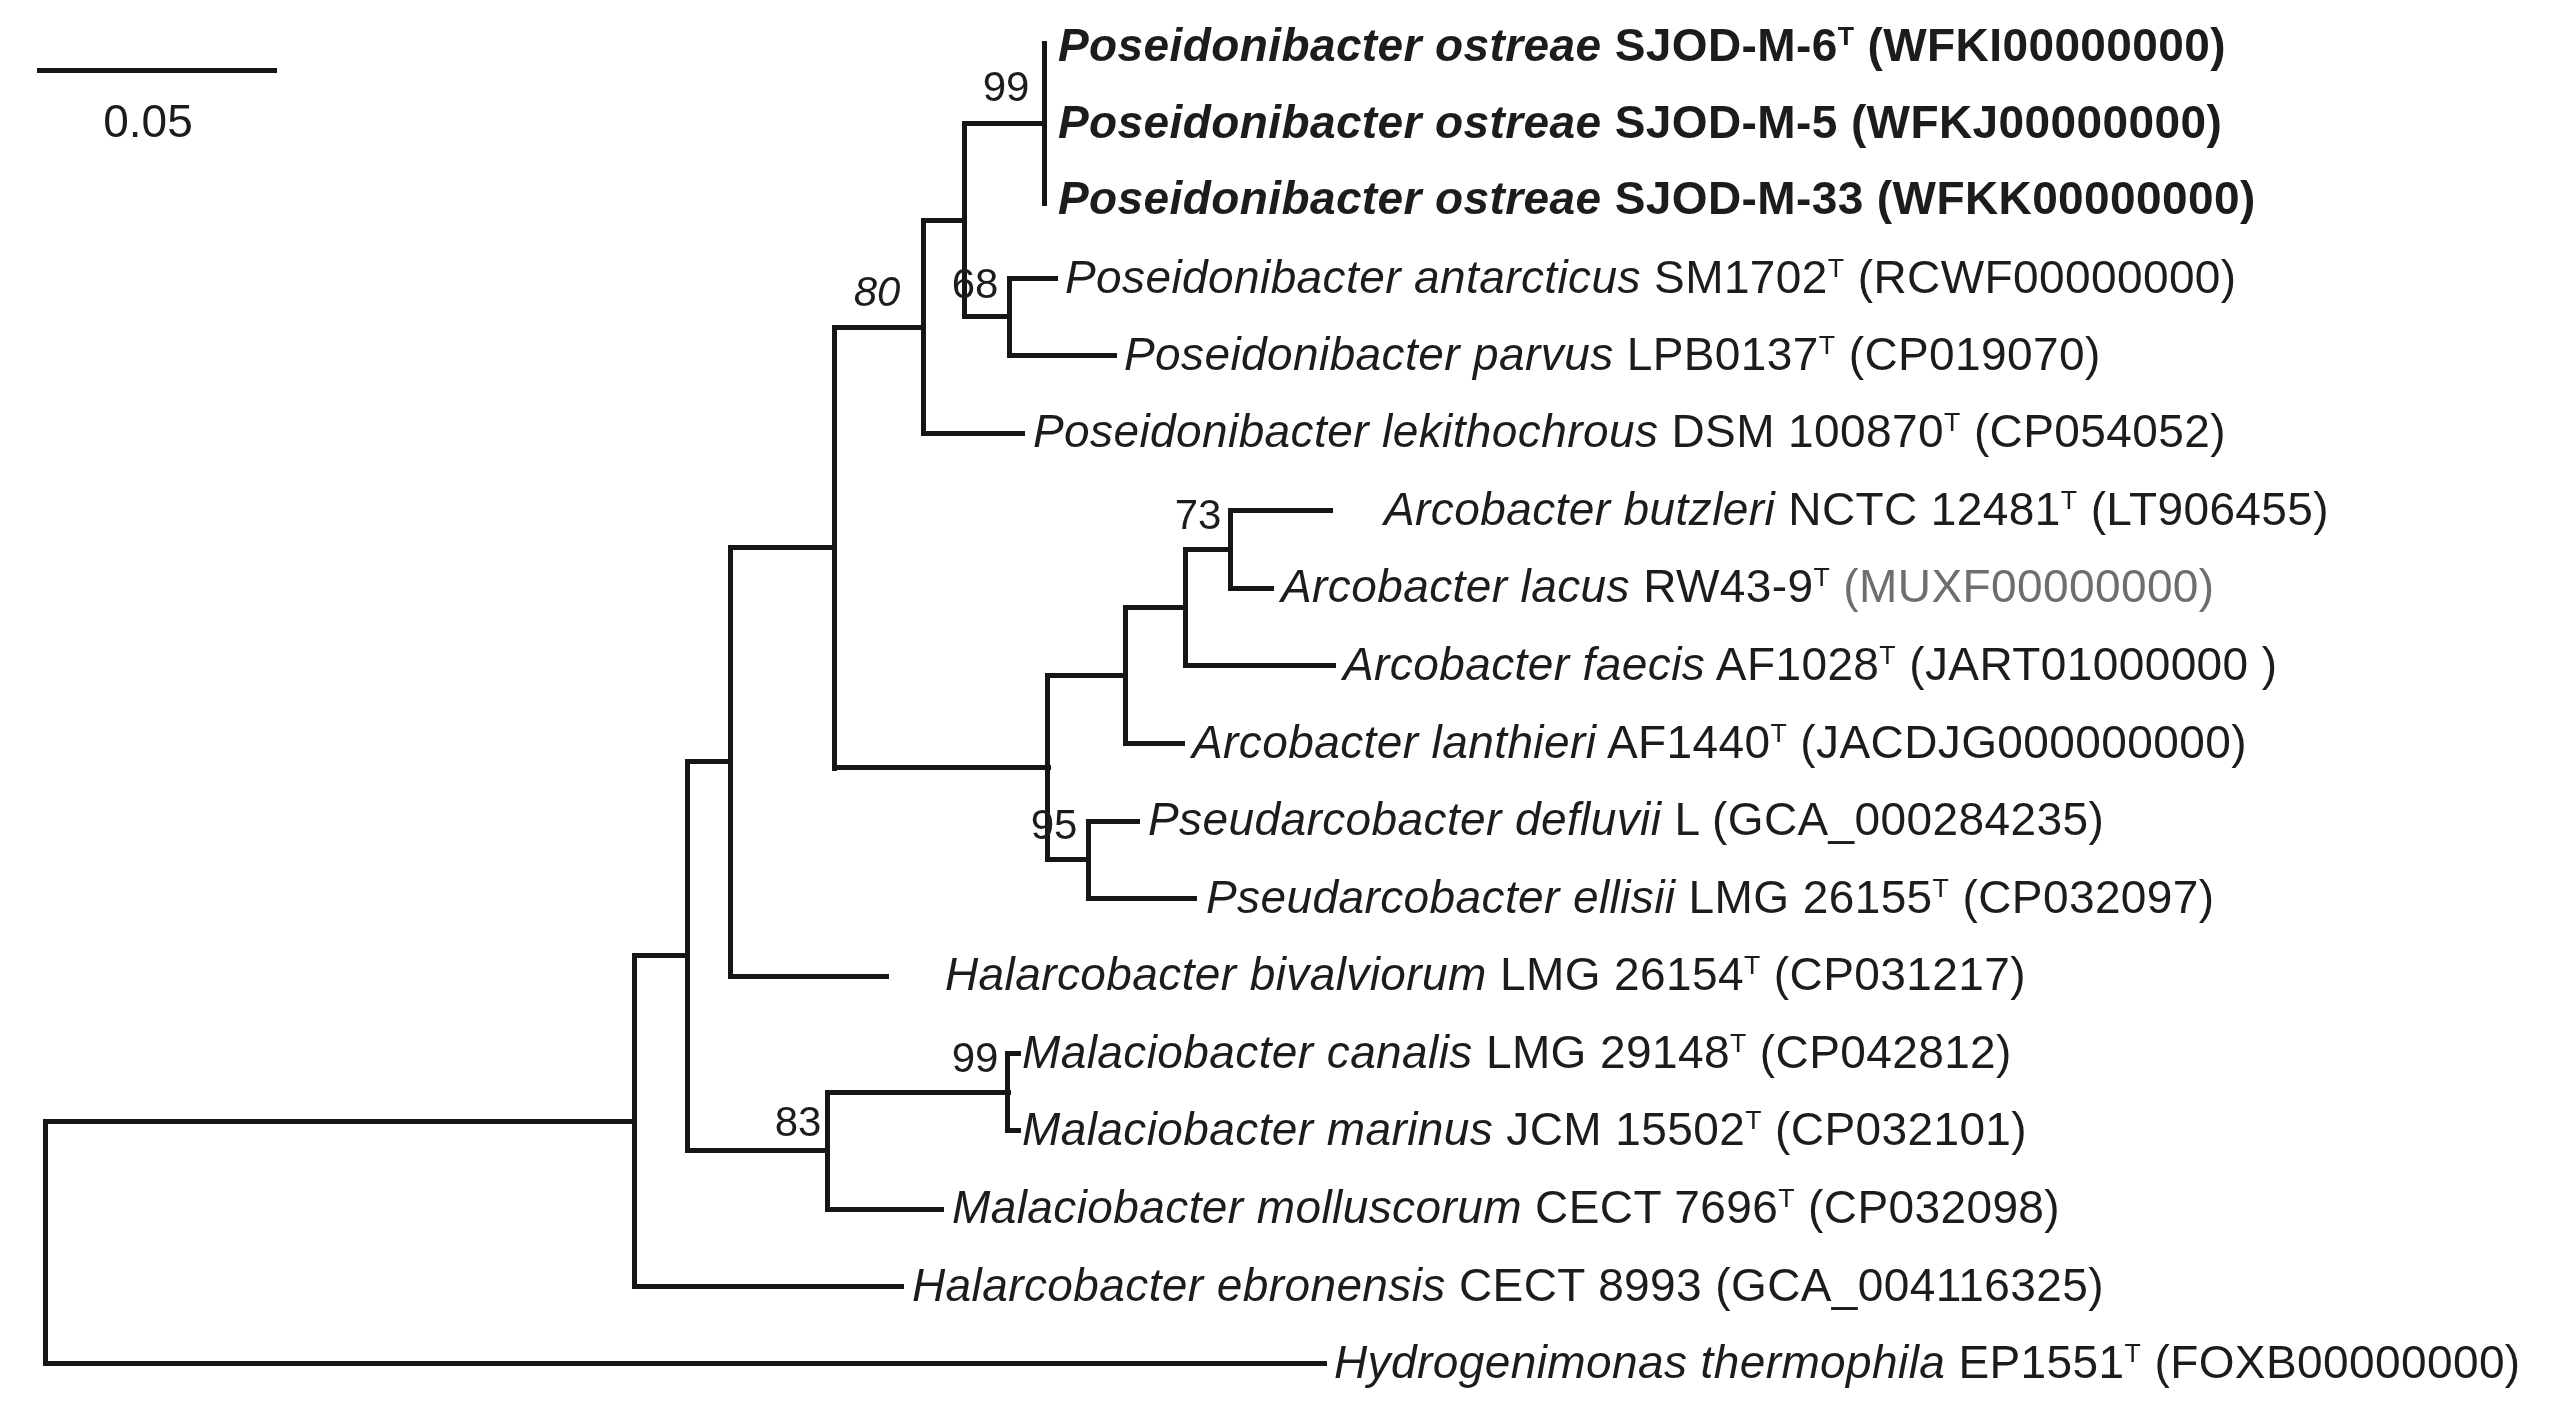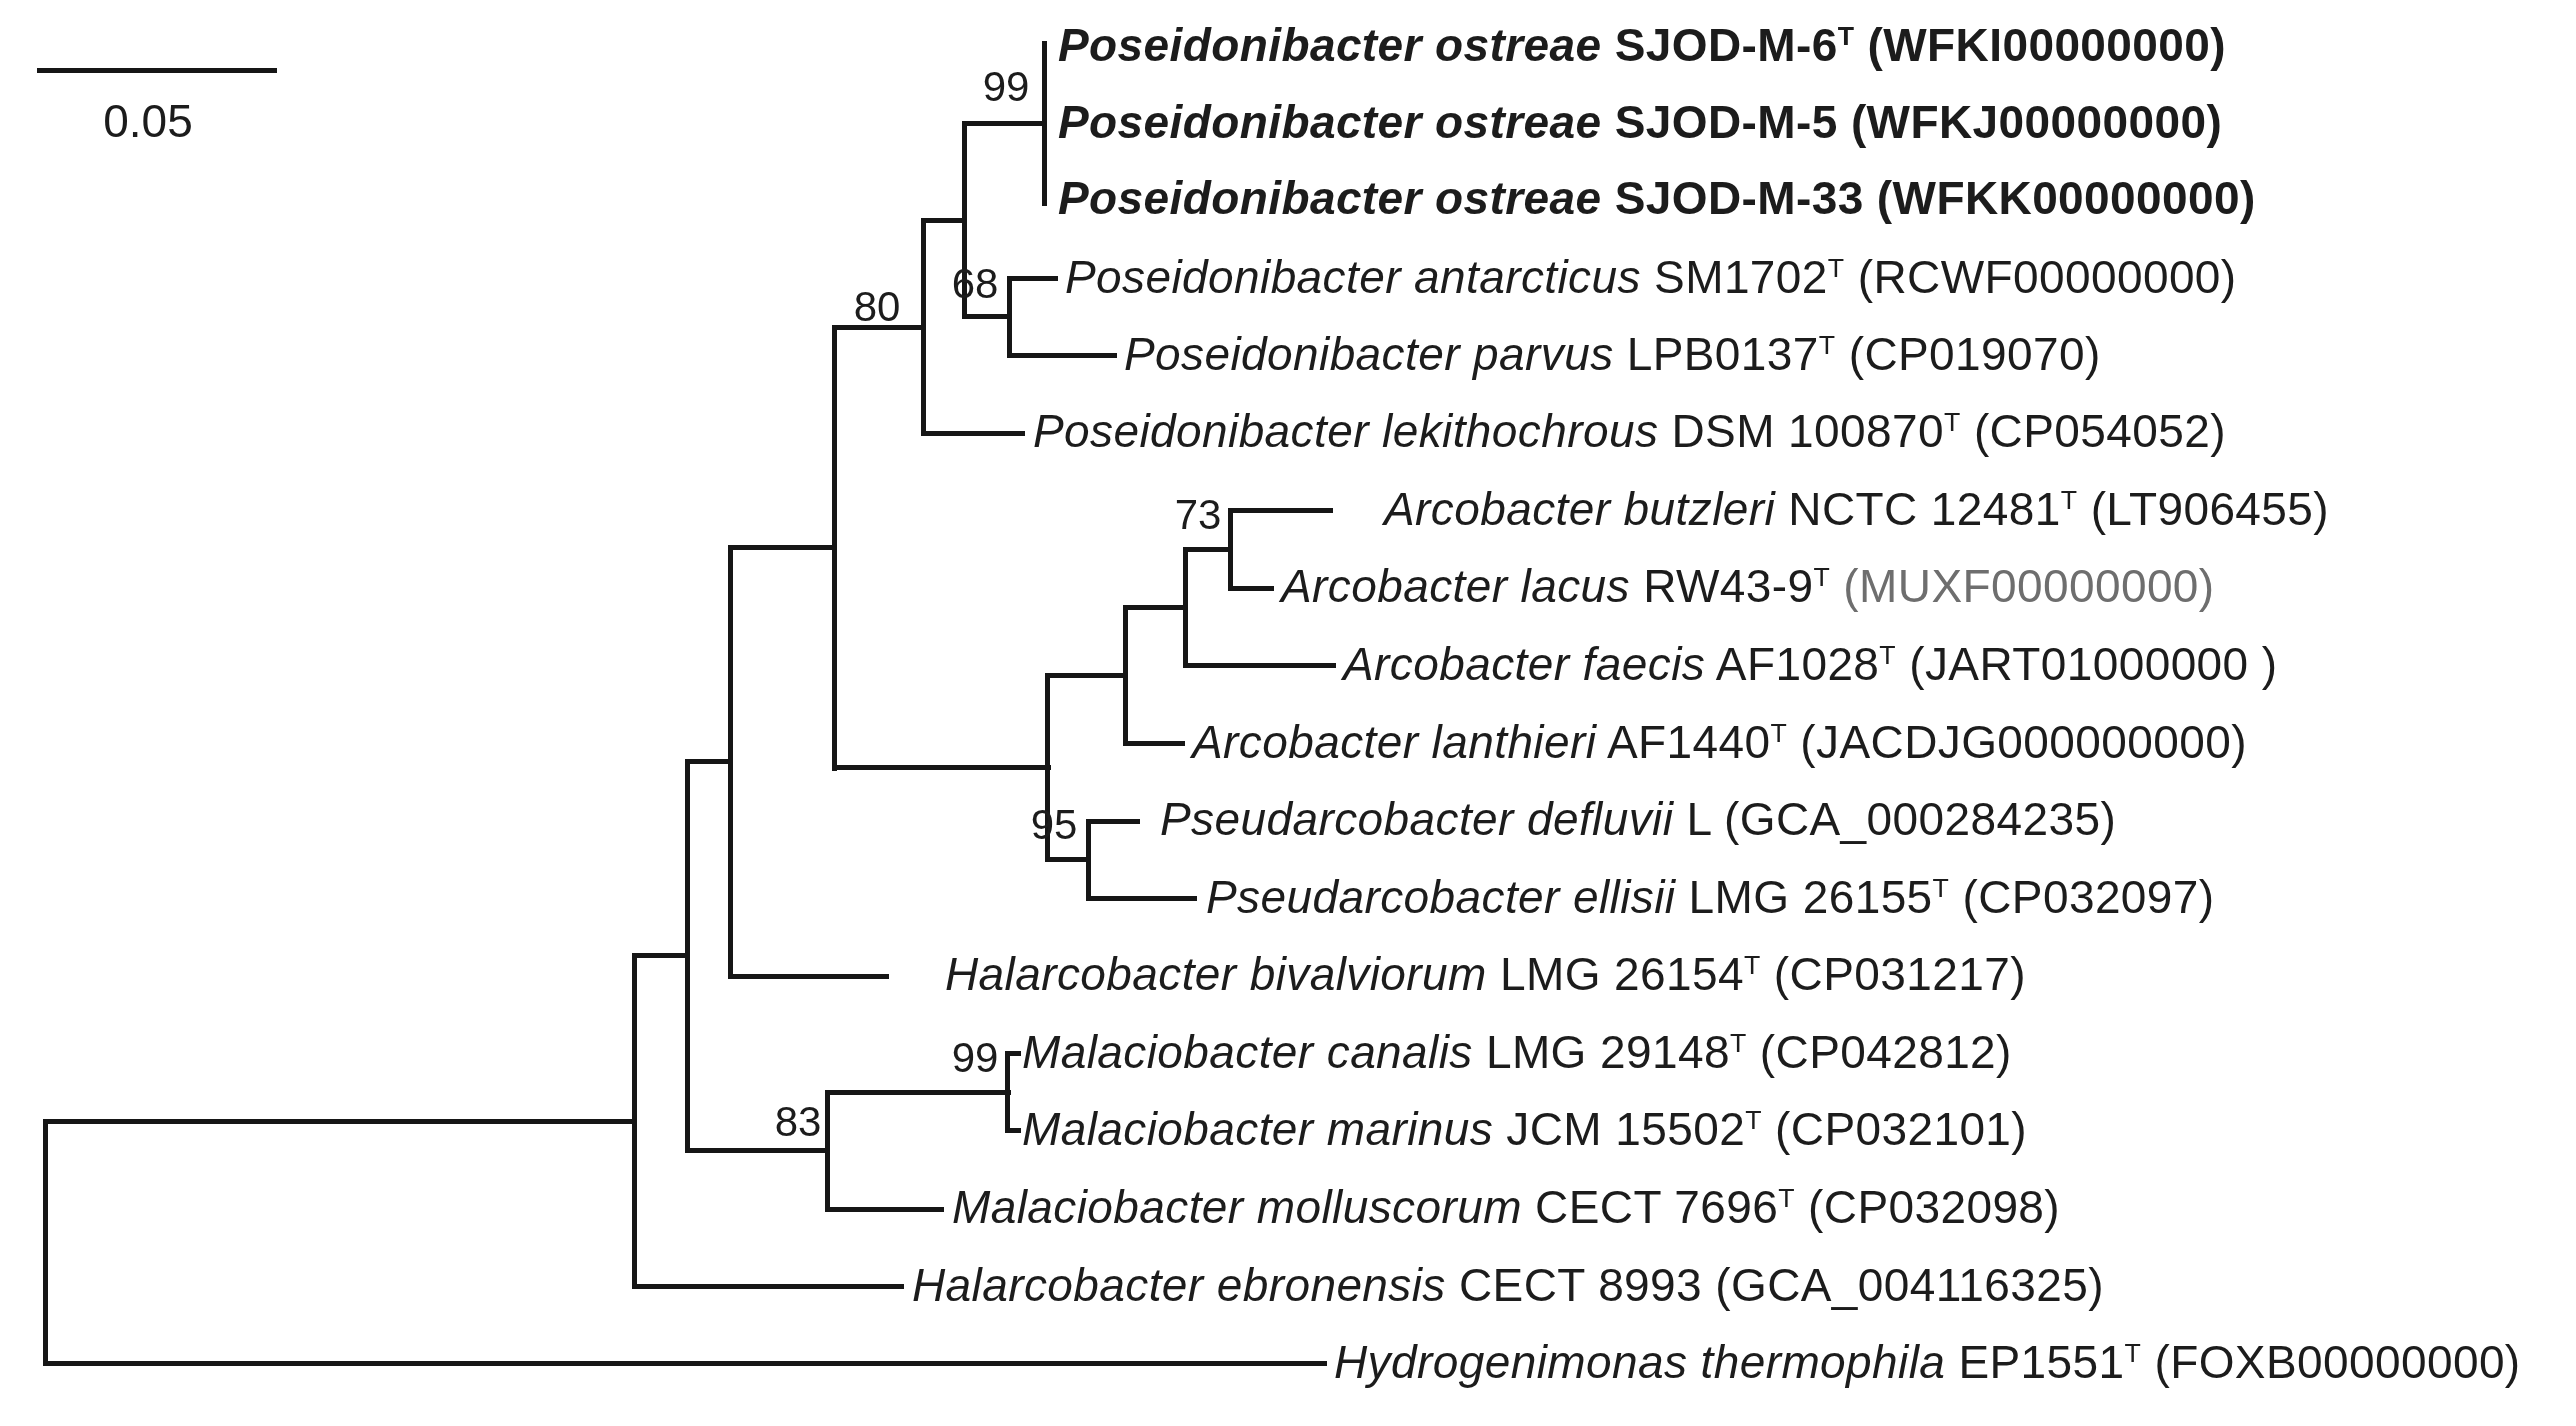--- a/index.html
+++ b/index.html
@@ -109,30 +109,30 @@
       <div class="taxon bold" style="left: 1058px; top: 47px;"><span class="species">Poseidonibacter ostreae</span> SJOD-M-6<sup>T</sup><span class="acc"> (WFKI00000000)</span></div>
       <div class="taxon bold" style="left: 1058px; top: 124px;"><span class="species">Poseidonibacter ostreae</span> SJOD-M-5<span class="acc"> (WFKJ00000000)</span></div>
       <div class="taxon bold" style="left: 1058px; top: 200px;"><span class="species">Poseidonibacter ostreae</span> SJOD-M-33<span class="acc"> (WFKK00000000)</span></div>
       <div class="taxon" style="left: 1065px; top: 279px;"><span class="species">Poseidonibacter antarcticus</span> SM1702<sup>T</sup><span class="acc"> (RCWF00000000)</span></div>
       <div class="taxon" style="left: 1124px; top: 356px;"><span class="species">Poseidonibacter parvus</span> LPB0137<sup>T</sup><span class="acc"> (CP019070)</span></div>
       <div class="taxon" style="left: 1033px; top: 433px;"><span class="species">Poseidonibacter lekithochrous</span> DSM 100870<sup>T</sup><span class="acc"> (CP054052)</span></div>
       <div class="taxon" style="left: 1340px; top: 511px; margin-left: 44px;"><span class="species">Arcobacter butzleri</span> NCTC 12481<sup>T</sup><span class="acc"> (LT906455)</span></div>
       <div class="taxon" style="left: 1281px; top: 588px;"><span class="species">Arcobacter lacus</span> RW43-9<sup>T</sup><span class="acc gray"> (MUXF00000000)</span></div>
       <div class="taxon" style="left: 1343px; top: 666px;"><span class="species">Arcobacter faecis</span> AF1028<sup>T</sup><span class="acc"> (JART01000000 )</span></div>
       <div class="taxon" style="left: 1192px; top: 744px;"><span class="species">Arcobacter lanthieri</span> AF1440<sup>T</sup><span class="acc"> (JACDJG000000000)</span></div>
-      <div class="taxon" style="left: 1148px; top: 821px; margin-left: 12px;"><span class="species">Pseudarcobacter defluvii</span> L<span class="acc"> (GCA_000284235)</span></div>
+      <div class="taxon" style="left: 1148px; top: 821px;"><span class="species">Pseudarcobacter defluvii</span> L<span class="acc"> (GCA_000284235)</span></div>
       <div class="taxon" style="left: 1206px; top: 899px;"><span class="species">Pseudarcobacter ellisii</span> LMG 26155<sup>T</sup><span class="acc"> (CP032097)</span></div>
       <div class="taxon" style="left: 897px; top: 976px; margin-left: 48px;"><span class="species">Halarcobacter bivalviorum</span> LMG 26154<sup>T</sup><span class="acc"> (CP031217)</span></div>
       <div class="taxon" style="left: 1022px; top: 1054px;"><span class="species">Malaciobacter canalis</span> LMG 29148<sup>T</sup><span class="acc"> (CP042812)</span></div>
       <div class="taxon" style="left: 1022px; top: 1131px;"><span class="species">Malaciobacter marinus</span> JCM 15502<sup>T</sup><span class="acc"> (CP032101)</span></div>
       <div class="taxon" style="left: 952px; top: 1209px;"><span class="species">Malaciobacter molluscorum</span> CECT 7696<sup>T</sup><span class="acc"> (CP032098)</span></div>
       <div class="taxon" style="left: 912px; top: 1287px;"><span class="species">Halarcobacter ebronensis</span> CECT 8993<span class="acc"> (GCA_004116325)</span></div>
       <div class="taxon" style="left: 1334px; top: 1364px;"><span class="species">Hydrogenimonas thermophila</span> EP1551<sup>T</sup><span class="acc"> (FOXB00000000)</span></div>
       <div class="support" style="left: 1006px; top: 87px;">99</div>
-      <div class="support" style="left: 877px; top: 307px;">80</div>
+      <div class="support" style="left: 877px; top: 292px; font-style: italic;">80</div>
       <div class="support" style="left: 975px; top: 284px;">68</div>
       <div class="support" style="left: 1198px; top: 515px;">73</div>
       <div class="support" style="left: 1054px; top: 825px;">95</div>
       <div class="support" style="left: 975px; top: 1058px;">99</div>
       <div class="support" style="left: 798px; top: 1122px;">83</div>
     </div>
 </div>
 
 
 </body></html>

